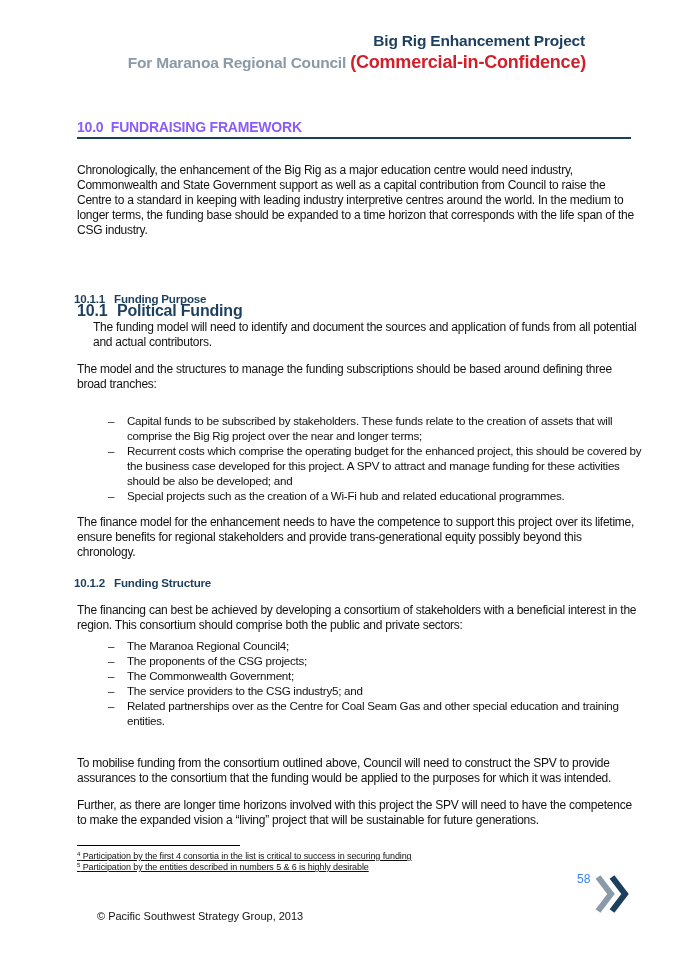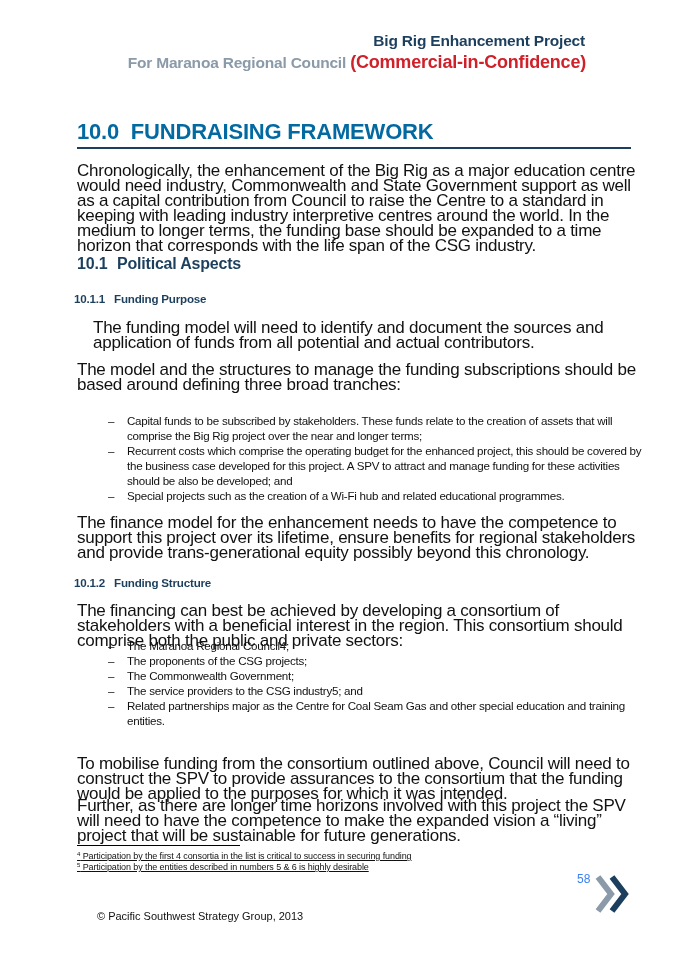--- a/index.html
+++ b/index.html
@@ -1,25 +1,25 @@
 <!DOCTYPE html>
 <html><head>
 <meta charset="utf-8">
 <style>
   html, body { margin: 0; padding: 0; background: #ffffff; }
   body { width: 675px; height: 955px; position: relative; overflow: hidden;
          font-family: "Liberation Sans", sans-serif; color: #111; }
   .hdr1 { position: absolute; right: 90px; top: 32px; font-size: 15.5px; font-weight: bold; color: #1d3f5e; letter-spacing: -0.2px; text-align: center; }
   .hdr2 { position: absolute; right: 89px; top: 52px; font-size: 15.5px; font-weight: bold; color: #8a9aa8; letter-spacing: -0.2px; }
   .hdr2 .conf { color: #d0202a; font-size: 18px; }
-  .h1 { position: absolute; left: 77px; top: 119px; width: 554px; font-size: 22px; font-weight: bold; color: #0369a1;
+  .h1 { position: absolute; left: 77px; top: 119px; width: 554px; font-size: 14px; font-weight: bold; color: #8b5cf6;
         border-bottom: 2px solid #1d3f5e; padding-bottom: 2px; letter-spacing: -0.2px; }
-  .p { position: absolute; left: 77px; width: 560px; font-size: 17px; line-height: 15px; letter-spacing: -0.25px; }
+  .p { position: absolute; left: 77px; width: 560px; font-size: 12px; line-height: 15px; letter-spacing: -0.25px; }
   .h2 { position: absolute; left: 77px; font-size: 16px; font-weight: bold; color: #1d3f5e; letter-spacing: -0.2px; }
-  .h2 .num { display: inline-block; width: 40px; }
+  .h2 .num { display: inline-block; width: 40px; margin-top: 47px; }
   .h3 { position: absolute; left: 74px; font-size: 11.6px; font-weight: bold; color: #1d3f5e; letter-spacing: -0.2px; }
   .h3 .num { display: inline-block; width: 40px; }
   ul.dash { position: absolute; left: 87px; width: 560px; margin: 0; padding: 0; list-style: none;
             font-size: 11.6px; line-height: 15px; letter-spacing: -0.25px; }
   ul.dash li { position: relative; padding-left: 40px; }
   ul.dash li::before { content: "\2013"; position: absolute; left: 21px; top: 0; }
   .fn-rule { position: absolute; left: 77px; top: 845px; width: 163px; height: 1px; background: #000; }
   .fn { position: absolute; left: 77px; font-size: 9px; text-decoration: underline; letter-spacing: -0.1px; }
   .fn sup { font-size: 6px; vertical-align: 3px; }
   .pgnum { position: absolute; left: 577px; top: 872px; font-size: 12px; color: #3b82f6; }
@@ -29,21 +29,21 @@
 </head>
 <body>
 
 <div class="hdr1">Big Rig Enhancement Project</div>
 <div class="hdr2"><span>For Maranoa Regional Council </span><span class="conf">(Commercial-in-Confidence)</span></div>
 
 <div class="h1"><span>10.0</span>&nbsp; <span>FUNDRAISING FRAMEWORK</span></div>
 
 <div class="p" style="top:163px;">Chronologically, the enhancement of the Big Rig as a major education centre would need industry, Commonwealth and State Government support as well as a capital contribution from Council to raise the Centre to a standard in keeping with leading industry interpretive centres around the world.  In the medium to longer terms, the funding base should be expanded to a time horizon that corresponds with the life span of the CSG industry.</div>
 
-<div class="h2" style="top:255px;"><span class="num">10.1</span><span>Political Aspects</span></div>
+<div class="h2" style="top:255px;"><span class="num">10.1</span><span>Political Funding</span></div>
 
 <div class="h3" style="top:292px;"><span class="num">10.1.1</span><span>Funding Purpose</span></div>
 
 <div class="p" style="top:320px;margin-left:16px;">The funding model will need to identify and document the sources and application of funds from all potential and actual contributors.</div>
 <div class="p" style="top:362px;">The model and the structures to manage the funding subscriptions should be based around defining three broad tranches:</div>
 
 <ul class="dash" style="top:413px;">
   <li>Capital funds to be subscribed by stakeholders.  These funds relate to the creation of assets that will comprise the Big Rig project over the near and longer terms;</li>
   <li>Recurrent costs which comprise the operating budget for the enhanced project, this should be covered by the business case developed for this project.  A SPV to attract and manage funding for these activities should be also be developed; and</li>
   <li>Special projects such as the creation of a Wi-Fi hub and related educational programmes.</li>
@@ -53,21 +53,21 @@
 
 <div class="h3" style="top:576px;"><span class="num">10.1.2</span><span>Funding Structure</span></div>
 
 <div class="p" style="top:603px;">The financing can best be achieved by developing a consortium of stakeholders with a beneficial interest in the region.  This consortium should comprise both the public and private sectors:</div>
 
 <ul class="dash" style="top:638px;">
   <li>The Maranoa Regional Council4;</li>
   <li>The proponents of the CSG projects;</li>
   <li>The Commonwealth Government;</li>
   <li>The service providers to the CSG industry5; and</li>
-  <li>Related partnerships major as the Centre for Coal Seam Gas and other special education and training entities.</li>
+  <li>Related partnerships over as the Centre for Coal Seam Gas and other special education and training entities.</li>
 </ul>
 
 <div class="p" style="top:756px;">To mobilise funding from the consortium outlined above, Council will need to construct the SPV to provide assurances to the consortium that the funding would be applied to the purposes for which it was intended.</div>
 <div class="p" style="top:798px;">Further, as there are longer time horizons involved with this project the SPV will need to have the competence to make the expanded vision a “living” project that will be sustainable for future generations.</div>
 
 <div class="fn-rule"></div>
 <div class="fn" style="top:851px;"><sup>4</sup><span> Participation by the first 4 consortia in the list is critical to success in securing funding</span></div>
 <div class="fn" style="top:862px;"><sup>5</sup><span> Participation by the entities described in numbers 5 &amp; 6 is highly desirable</span></div>
 
 <div class="pgnum">58</div>

